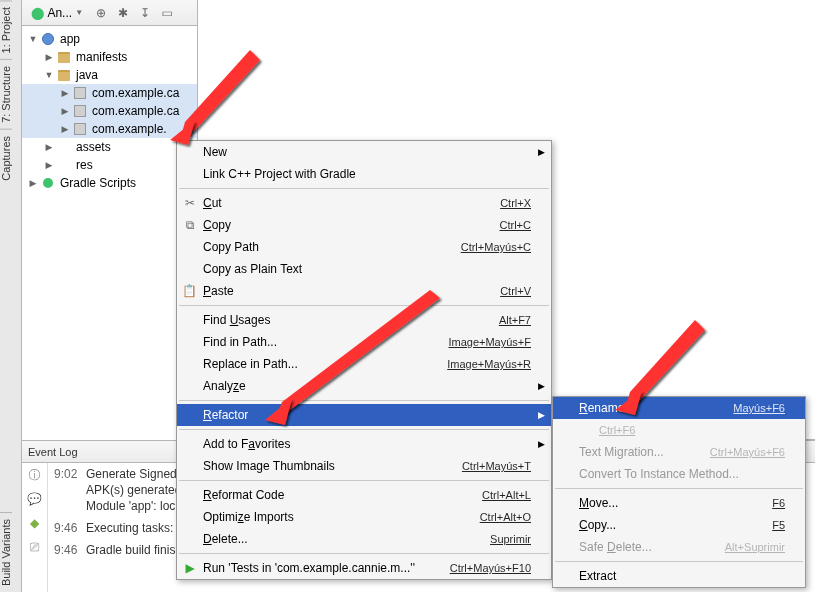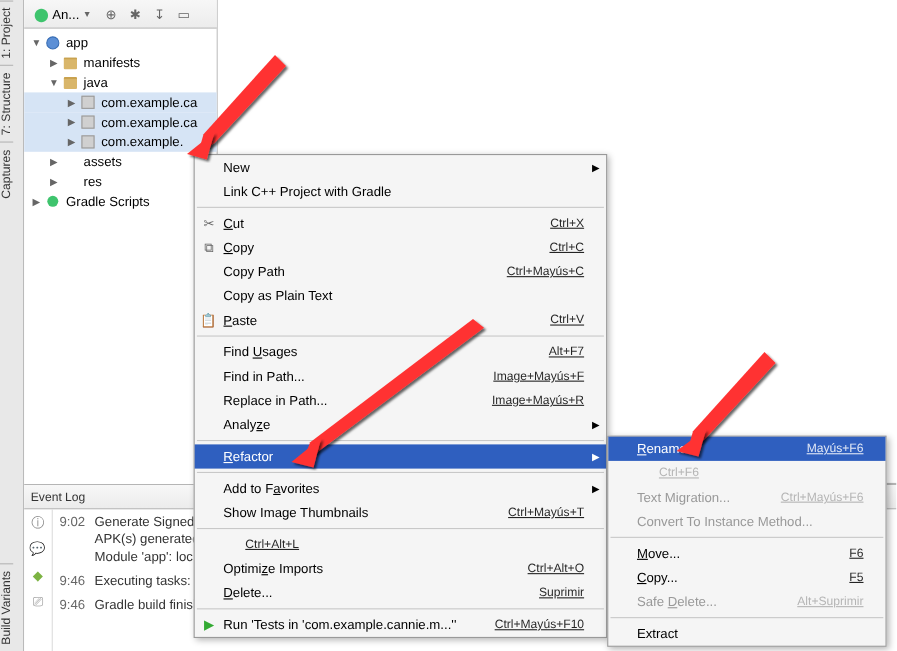--- a/index.html
+++ b/index.html
@@ -222,20 +222,21 @@
   <div class="menu-row">
       <span class="menu-label">Add to F<u>a</u>vorites</span>
       <span class="menu-arrow">▶</span>
     </div>
   <div class="menu-row">
       <span class="menu-label">Show Image Thumbnails</span>
       <span class="menu-shortcut">Ctrl+Mayús+T</span>
     </div>
   <div class="menu-sep"></div>
   <div class="menu-row">
+      <span class="menu-label"><u>R</u>eformat Code</span>
       <span class="menu-shortcut">Ctrl+Alt+L</span>
     </div>
   <div class="menu-row">
       <span class="menu-label">Optimi<u>z</u>e Imports</span>
       <span class="menu-shortcut">Ctrl+Alt+O</span>
     </div>
   <div class="menu-row">
       <span class="menu-label"><u>D</u>elete...</span>
       <span class="menu-shortcut">Suprimir</span>
     </div>

